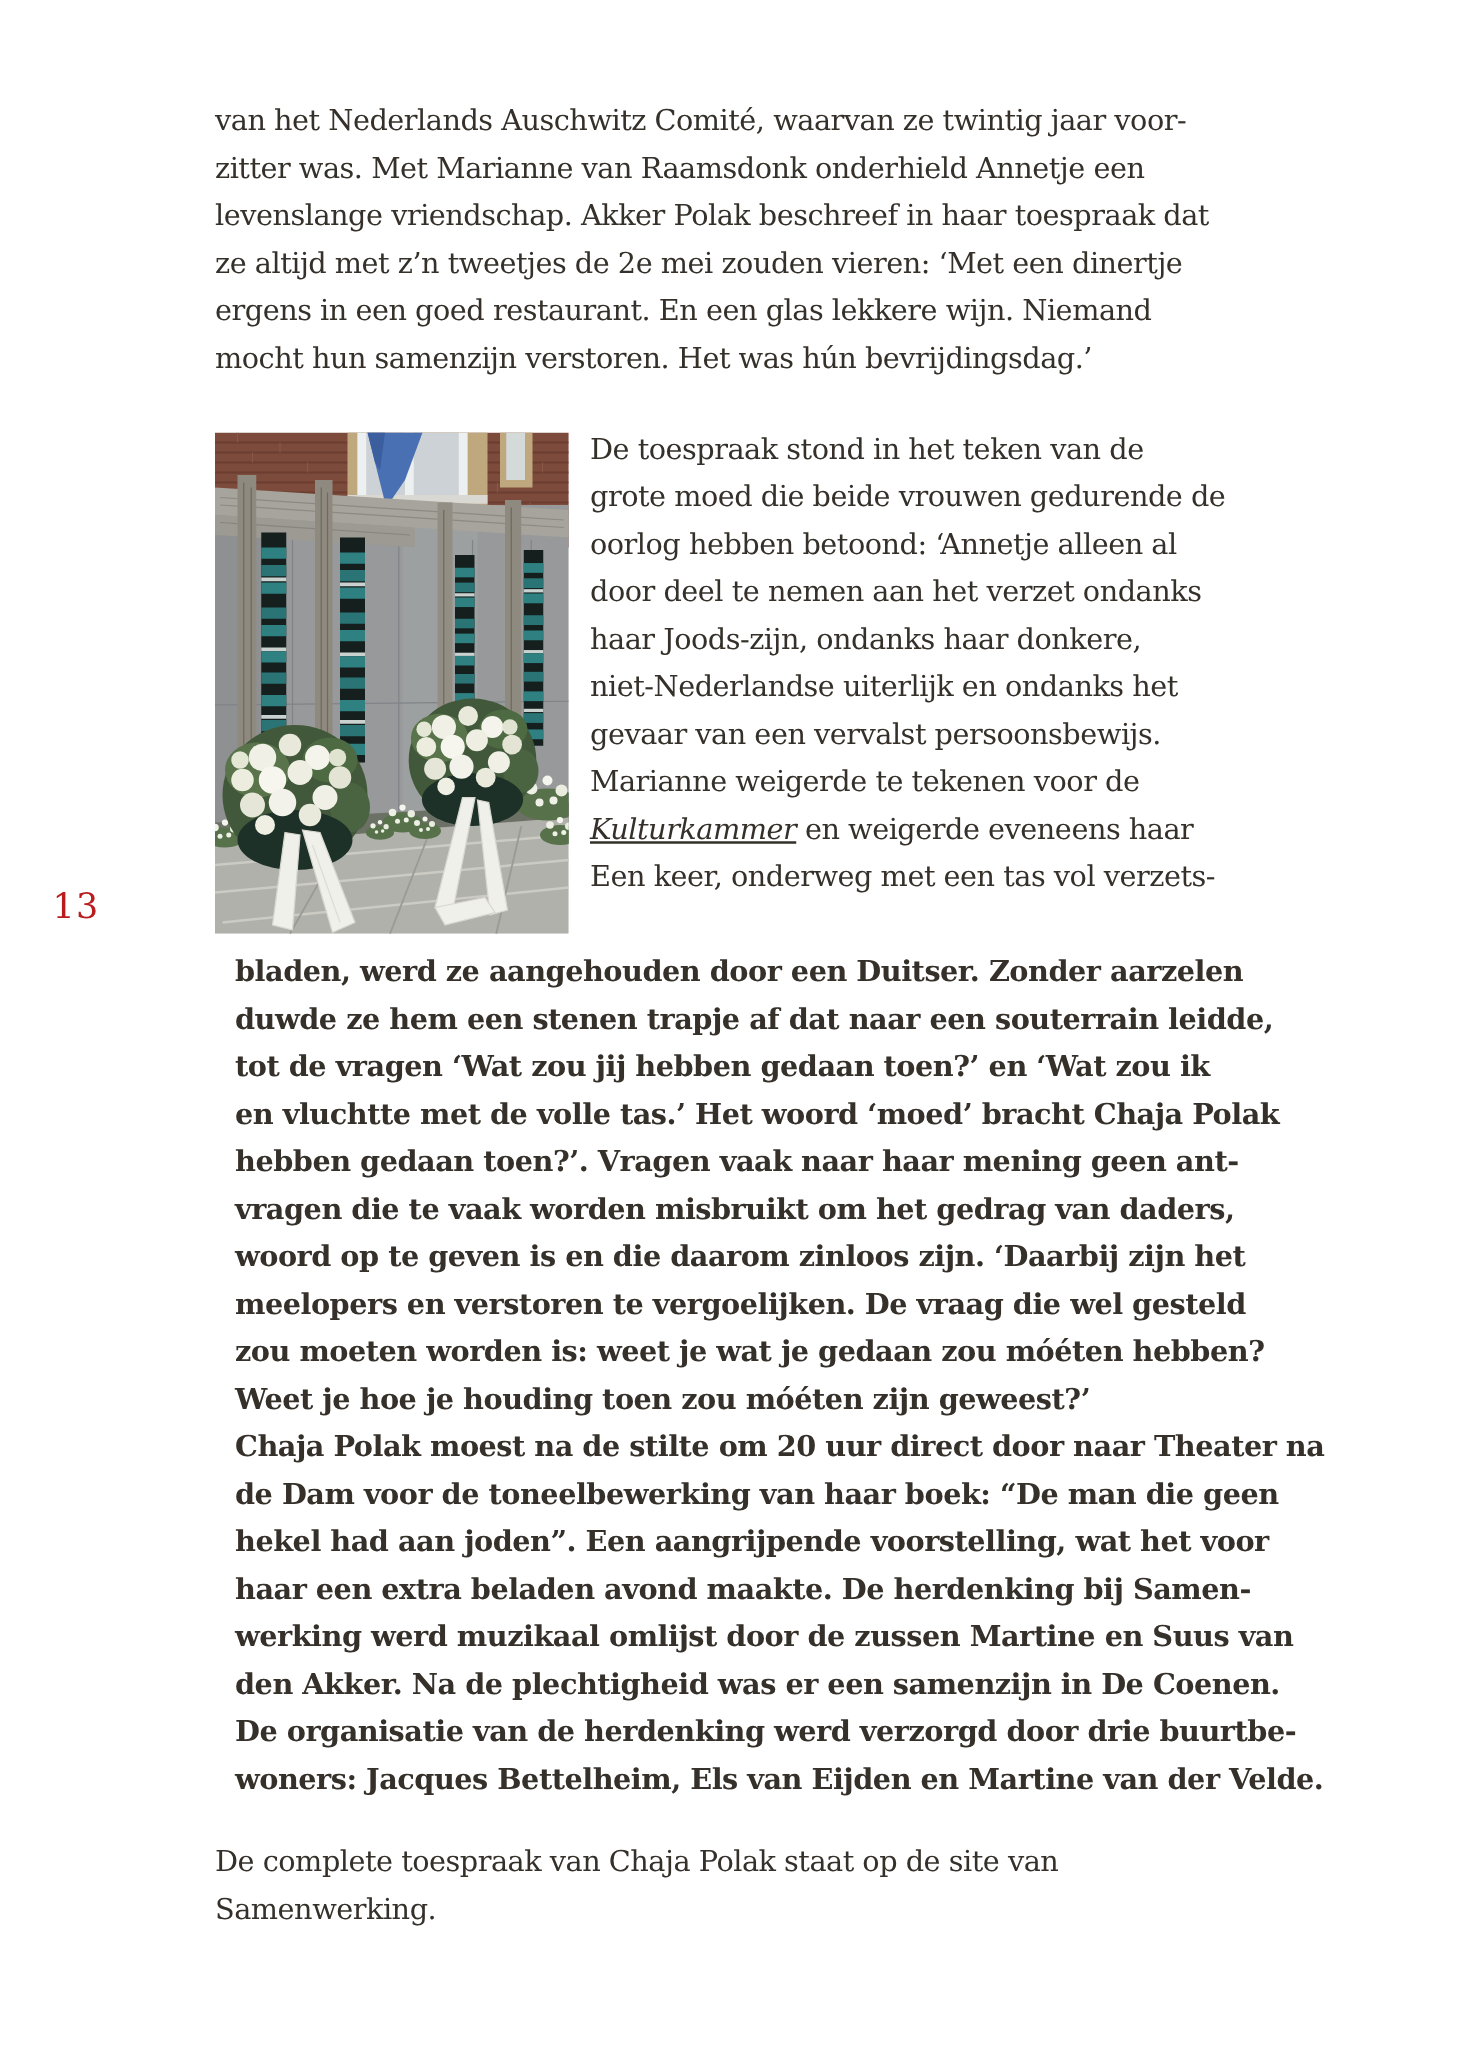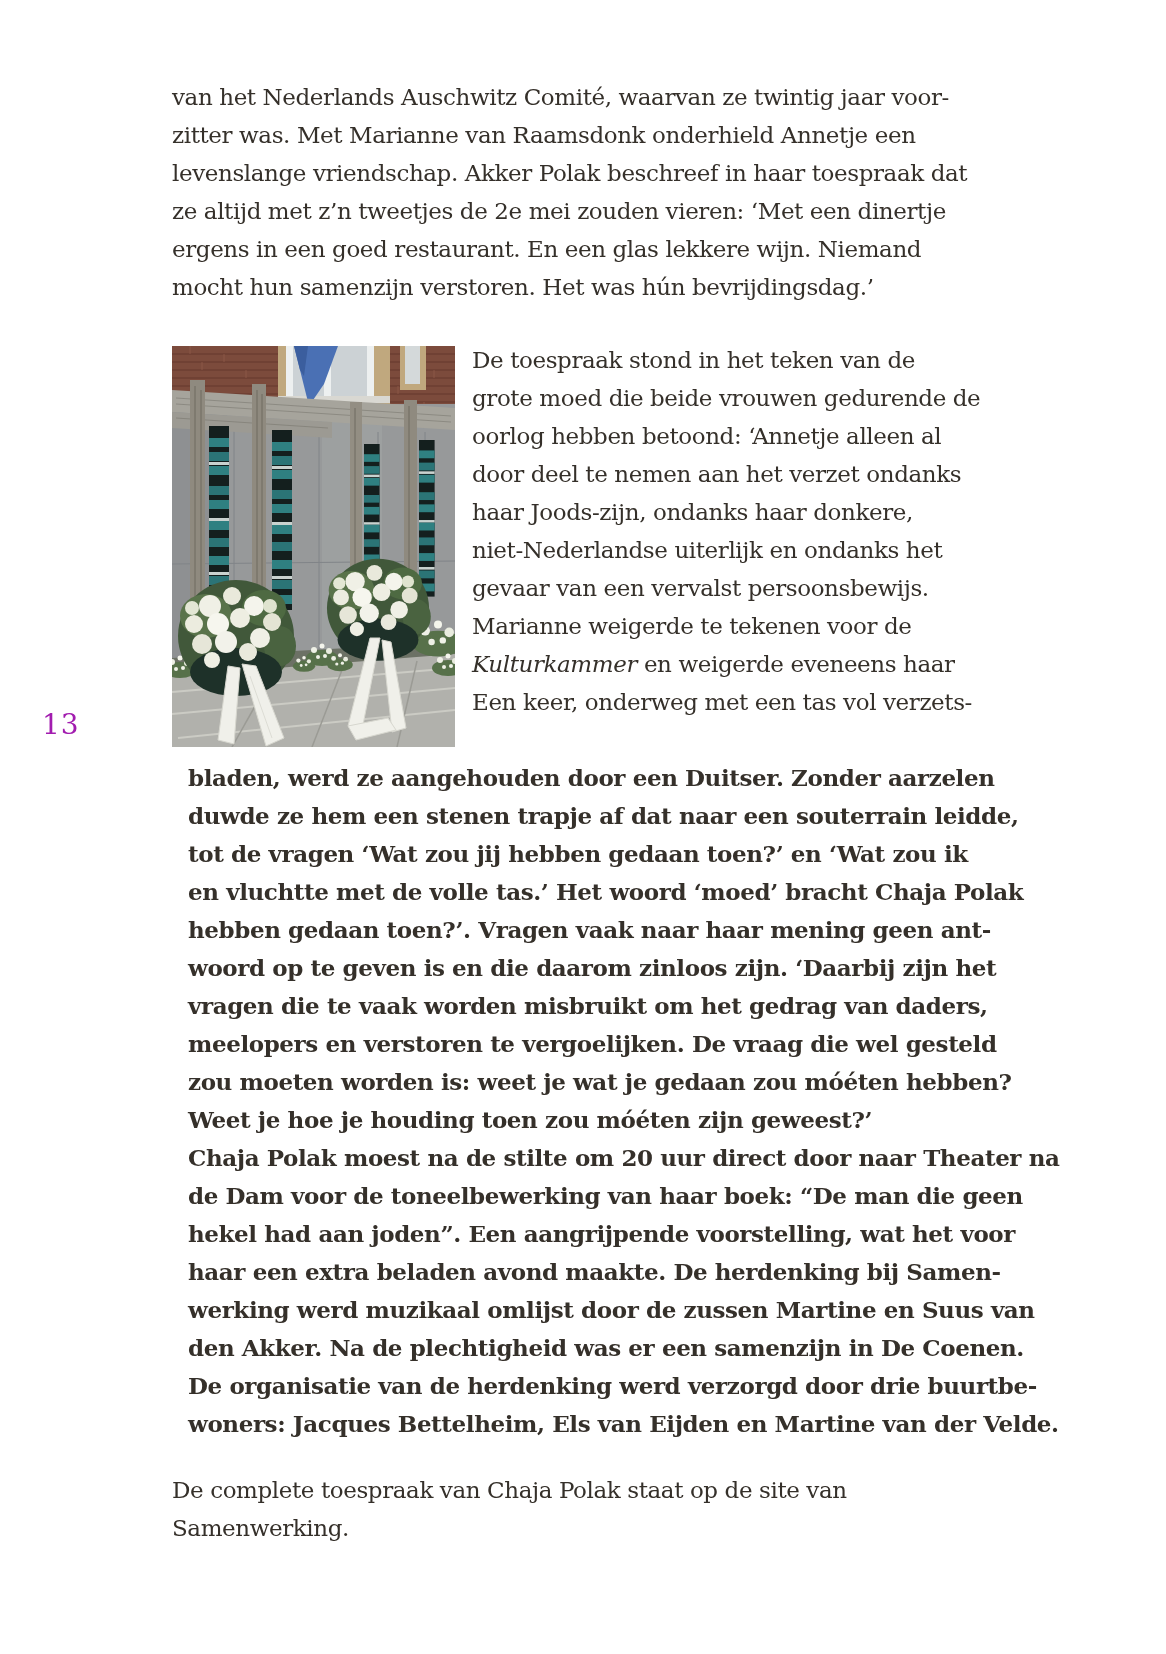--- a/index.html
+++ b/index.html
@@ -3,23 +3,23 @@
 <meta charset="utf-8">
 <style>
   html,body { margin:0; padding:0; background:#ffffff; }
   .page {
     position:relative; width:1166px; height:1654px; background:#ffffff;
     font-family:"DejaVu Serif", serif; color:#35302a; overflow:hidden;
   }
   .para { position:absolute; font-size:23px; line-height:38px;
           letter-spacing:-0.4px; white-space:nowrap; }
   .ln { height:38px; }
-  .em { font-style:italic; }
+  .em { font-style:italic;text-decoration:underline; }
   .pagenum { position:absolute; left:42px; top:708px; font-size:28px;
-             color:#a21caf; font-variant-numeric:oldstyle-nums; letter-spacing:1px; }
+             color:#b91c1c; font-variant-numeric:oldstyle-nums; letter-spacing:1px; }
   .para1 { left:172px; top:78px; }
   .para-side { left:472px; top:341px; }
   .para-full { left:188px; top:759px;font-weight:bold; }
   .para-close { left:172px; top:1471px; }
   .photo { position:absolute; left:172px; top:346px; width:283px; height:401px; margin:0; }
   .photo svg { display:block; width:100%; height:100%; }
 </style>
 </head>
 <body>
 
@@ -226,22 +226,22 @@
     <div class="ln"><span class="em">Kulturkammer</span> <span>en weigerde eveneens haar</span></div>
     <div class="ln">Een keer, onderweg met een tas vol verzets-</div>
   </div>
 
   <div class="para para-full">
     <div class="ln">bladen, werd ze aangehouden door een Duitser. Zonder aarzelen</div>
     <div class="ln">duwde ze hem een stenen trapje af dat naar een souterrain leidde,</div>
     <div class="ln">tot de vragen ‘Wat zou jij hebben gedaan toen?’ en ‘Wat zou ik</div>
     <div class="ln">en vluchtte met de volle tas.’ Het woord ‘moed’ bracht Chaja Polak</div>
     <div class="ln">hebben gedaan toen?’. Vragen vaak naar haar mening geen ant-</div>
+    <div class="ln">vragen die te vaak worden misbruikt om het gedrag van daders,</div>
     <div class="ln">woord op te geven is en die daarom zinloos zijn. ‘Daarbij zijn het</div>
-    <div class="ln">vragen die te vaak worden misbruikt om het gedrag van daders,</div>
     <div class="ln">meelopers en verstoren te vergoelijken. De vraag die wel gesteld</div>
     <div class="ln">zou moeten worden is: weet je wat je gedaan zou móéten hebben?</div>
     <div class="ln">Weet je hoe je houding toen zou móéten zijn geweest?’</div>
     <div class="ln">Chaja Polak moest na de stilte om 20 uur direct door naar Theater na</div>
     <div class="ln">de Dam voor de toneelbewerking van haar boek: “De man die geen</div>
     <div class="ln">hekel had aan joden”. Een aangrijpende voorstelling, wat het voor</div>
     <div class="ln">haar een extra beladen avond maakte. De herdenking bij Samen-</div>
     <div class="ln">werking werd muzikaal omlijst door de zussen Martine en Suus van</div>
     <div class="ln">den Akker. Na de plechtigheid was er een samenzijn in De Coenen.</div>
     <div class="ln">De organisatie van de herdenking werd verzorgd door drie buurtbe-</div>

